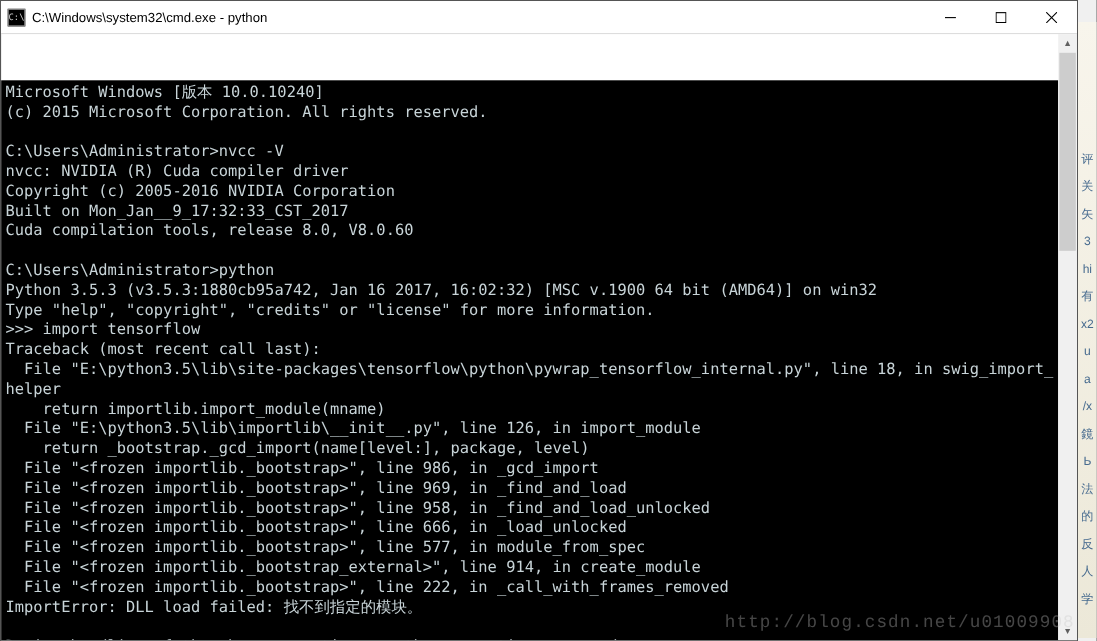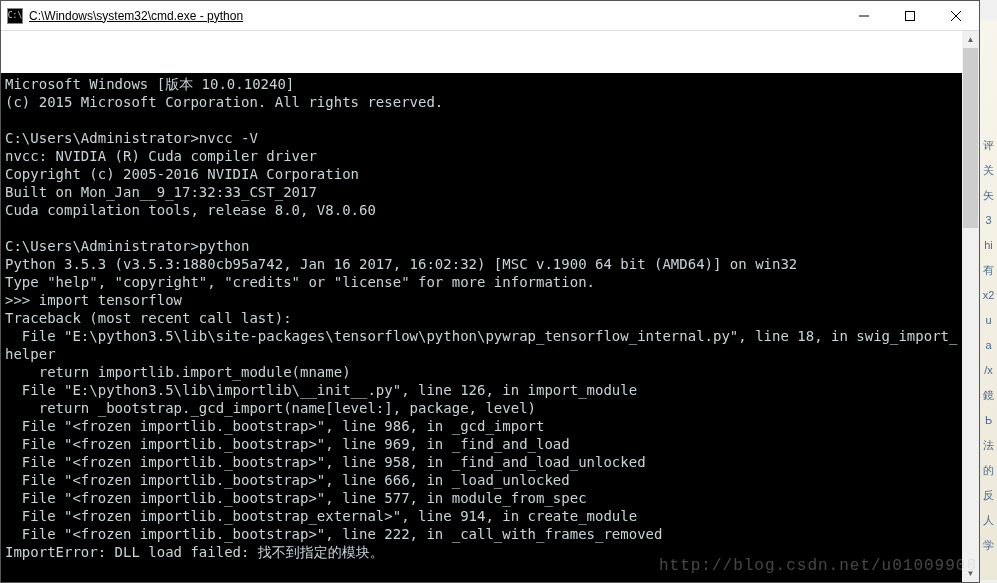--- a/index.html
+++ b/index.html
@@ -41,21 +41,20 @@
       align-items: center;
       justify-content: center;
       font-size: 8px;
       color: #ccc;
       font-family: monospace;
     }
     .titlebar-text {
       flex: 1;
       font-size: 12px;
       color: #000;
-      text-decoration: underline;
     }
     .titlebar-controls {
       display: flex;
       height: 100%;
     }
     .titlebar-btn {
       width: 46px;
       height: 100%;
       display: flex;
       align-items: center;

